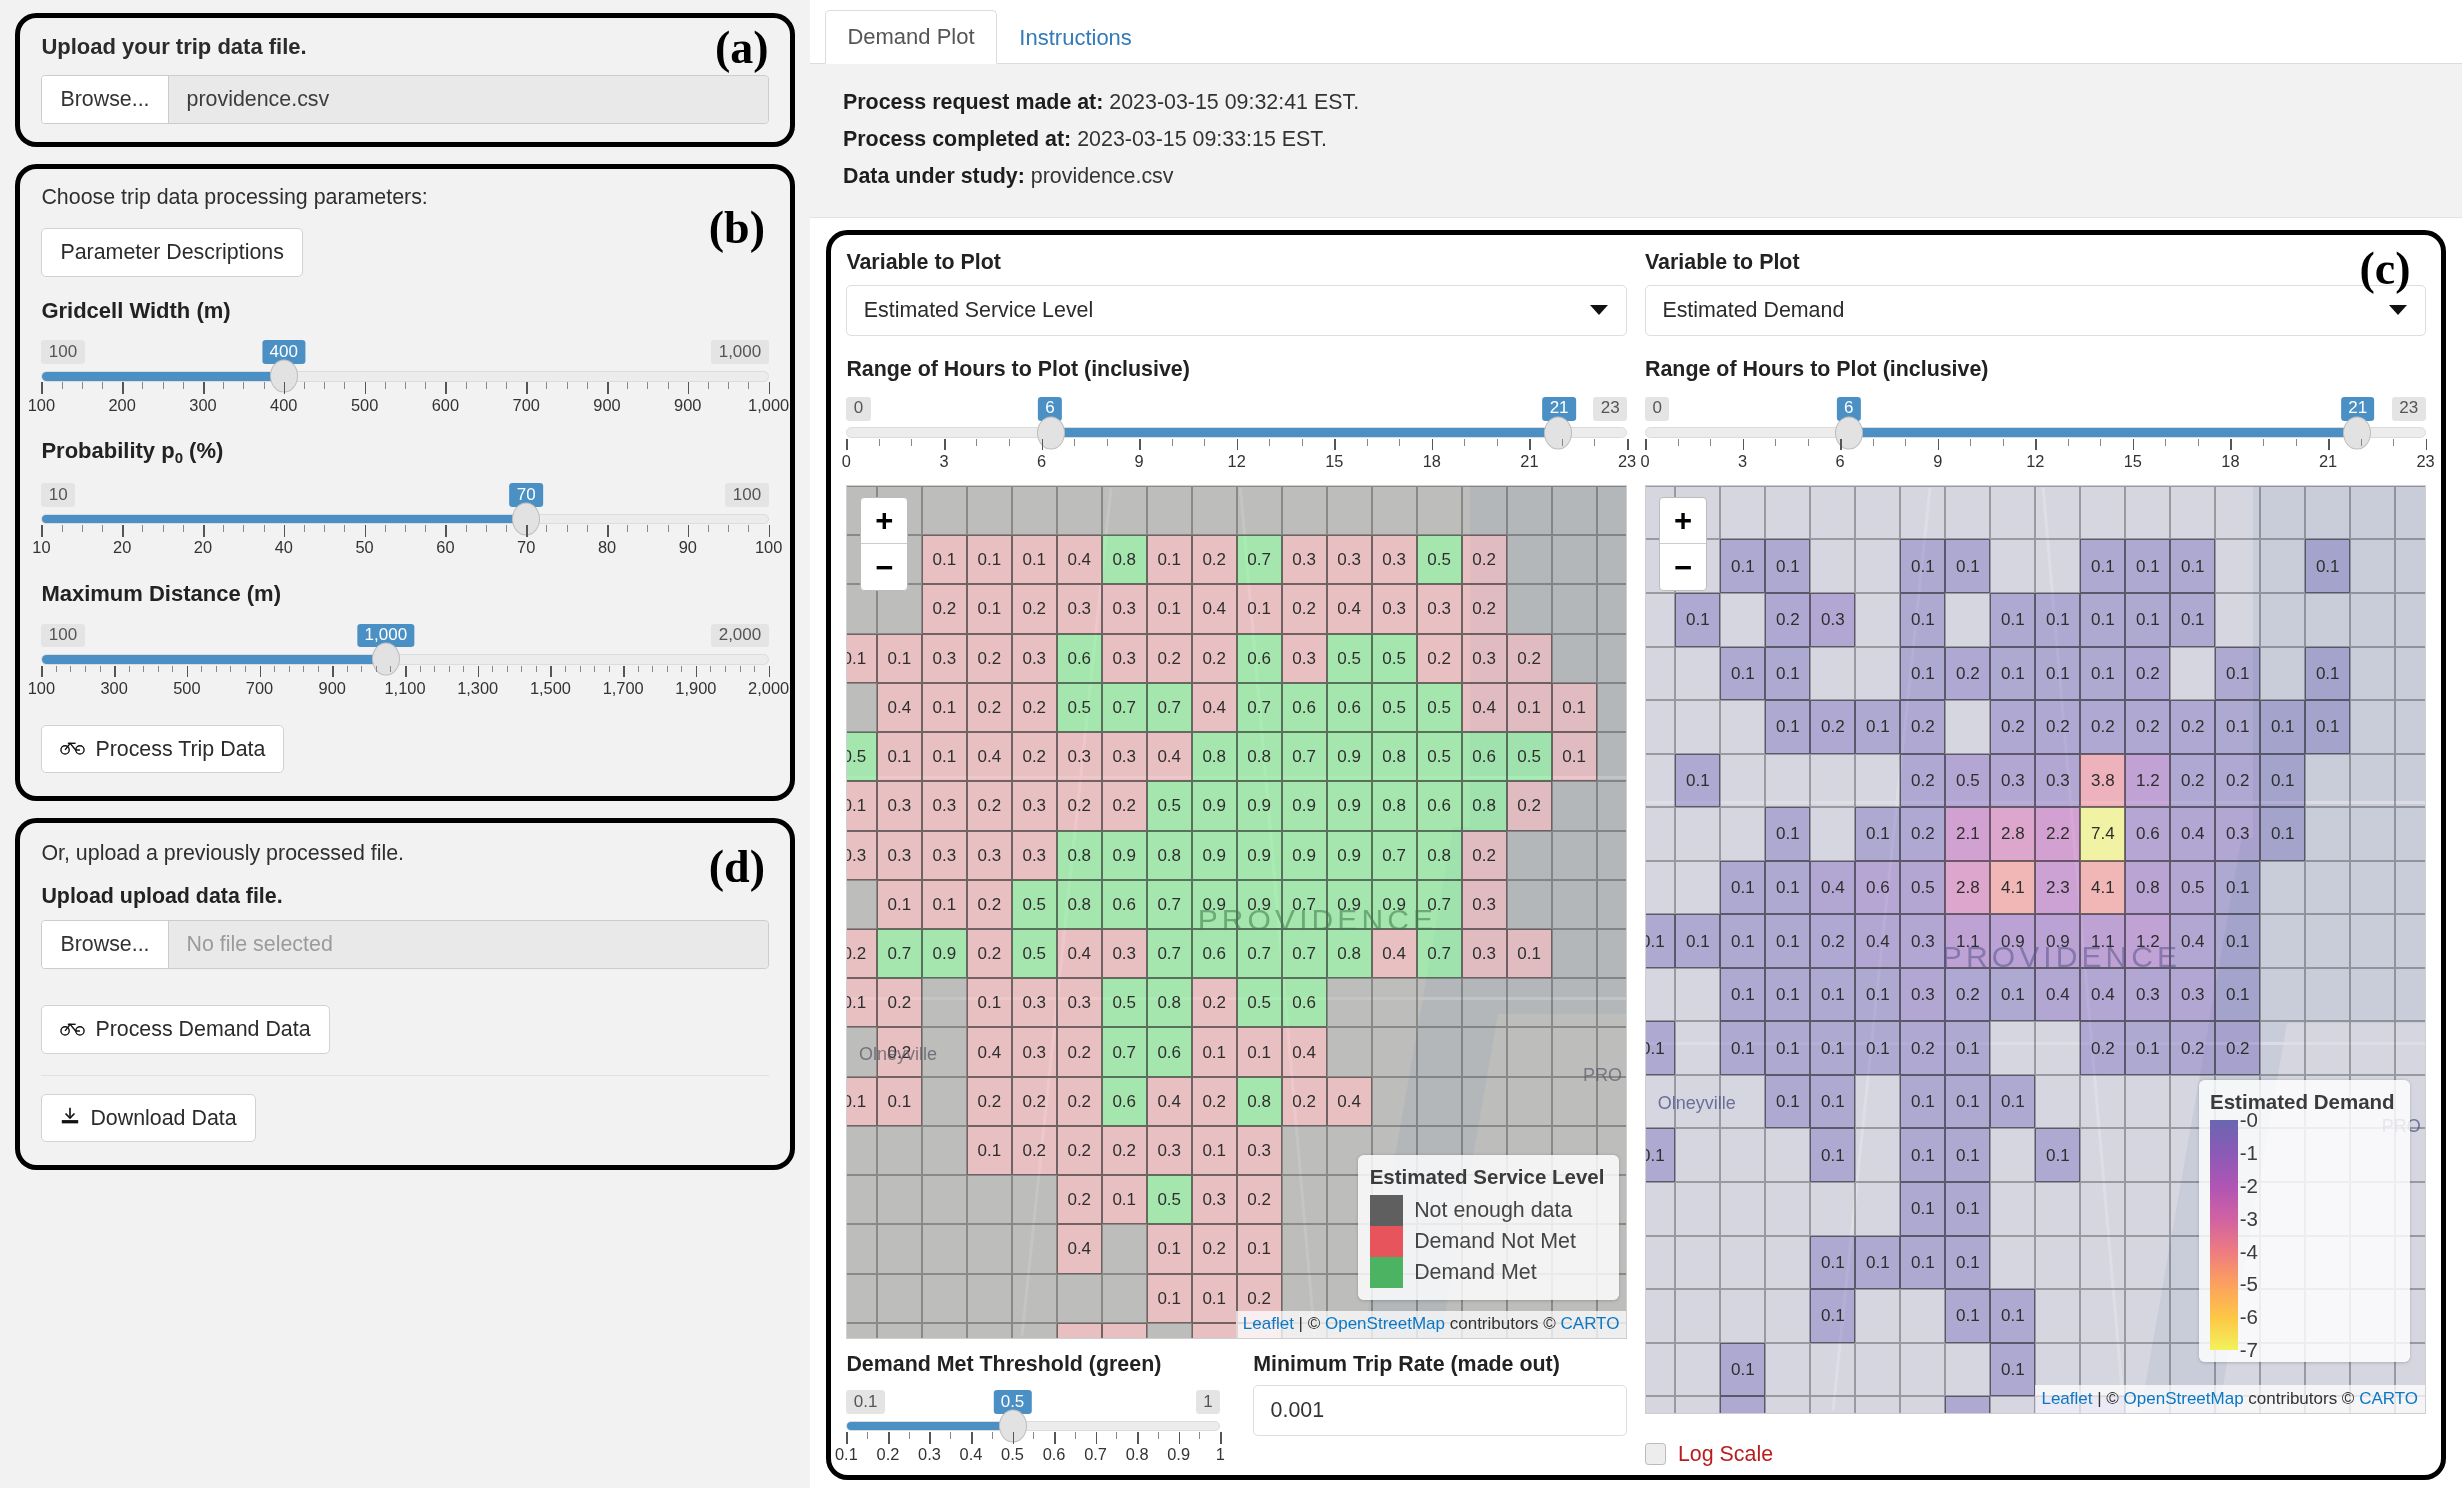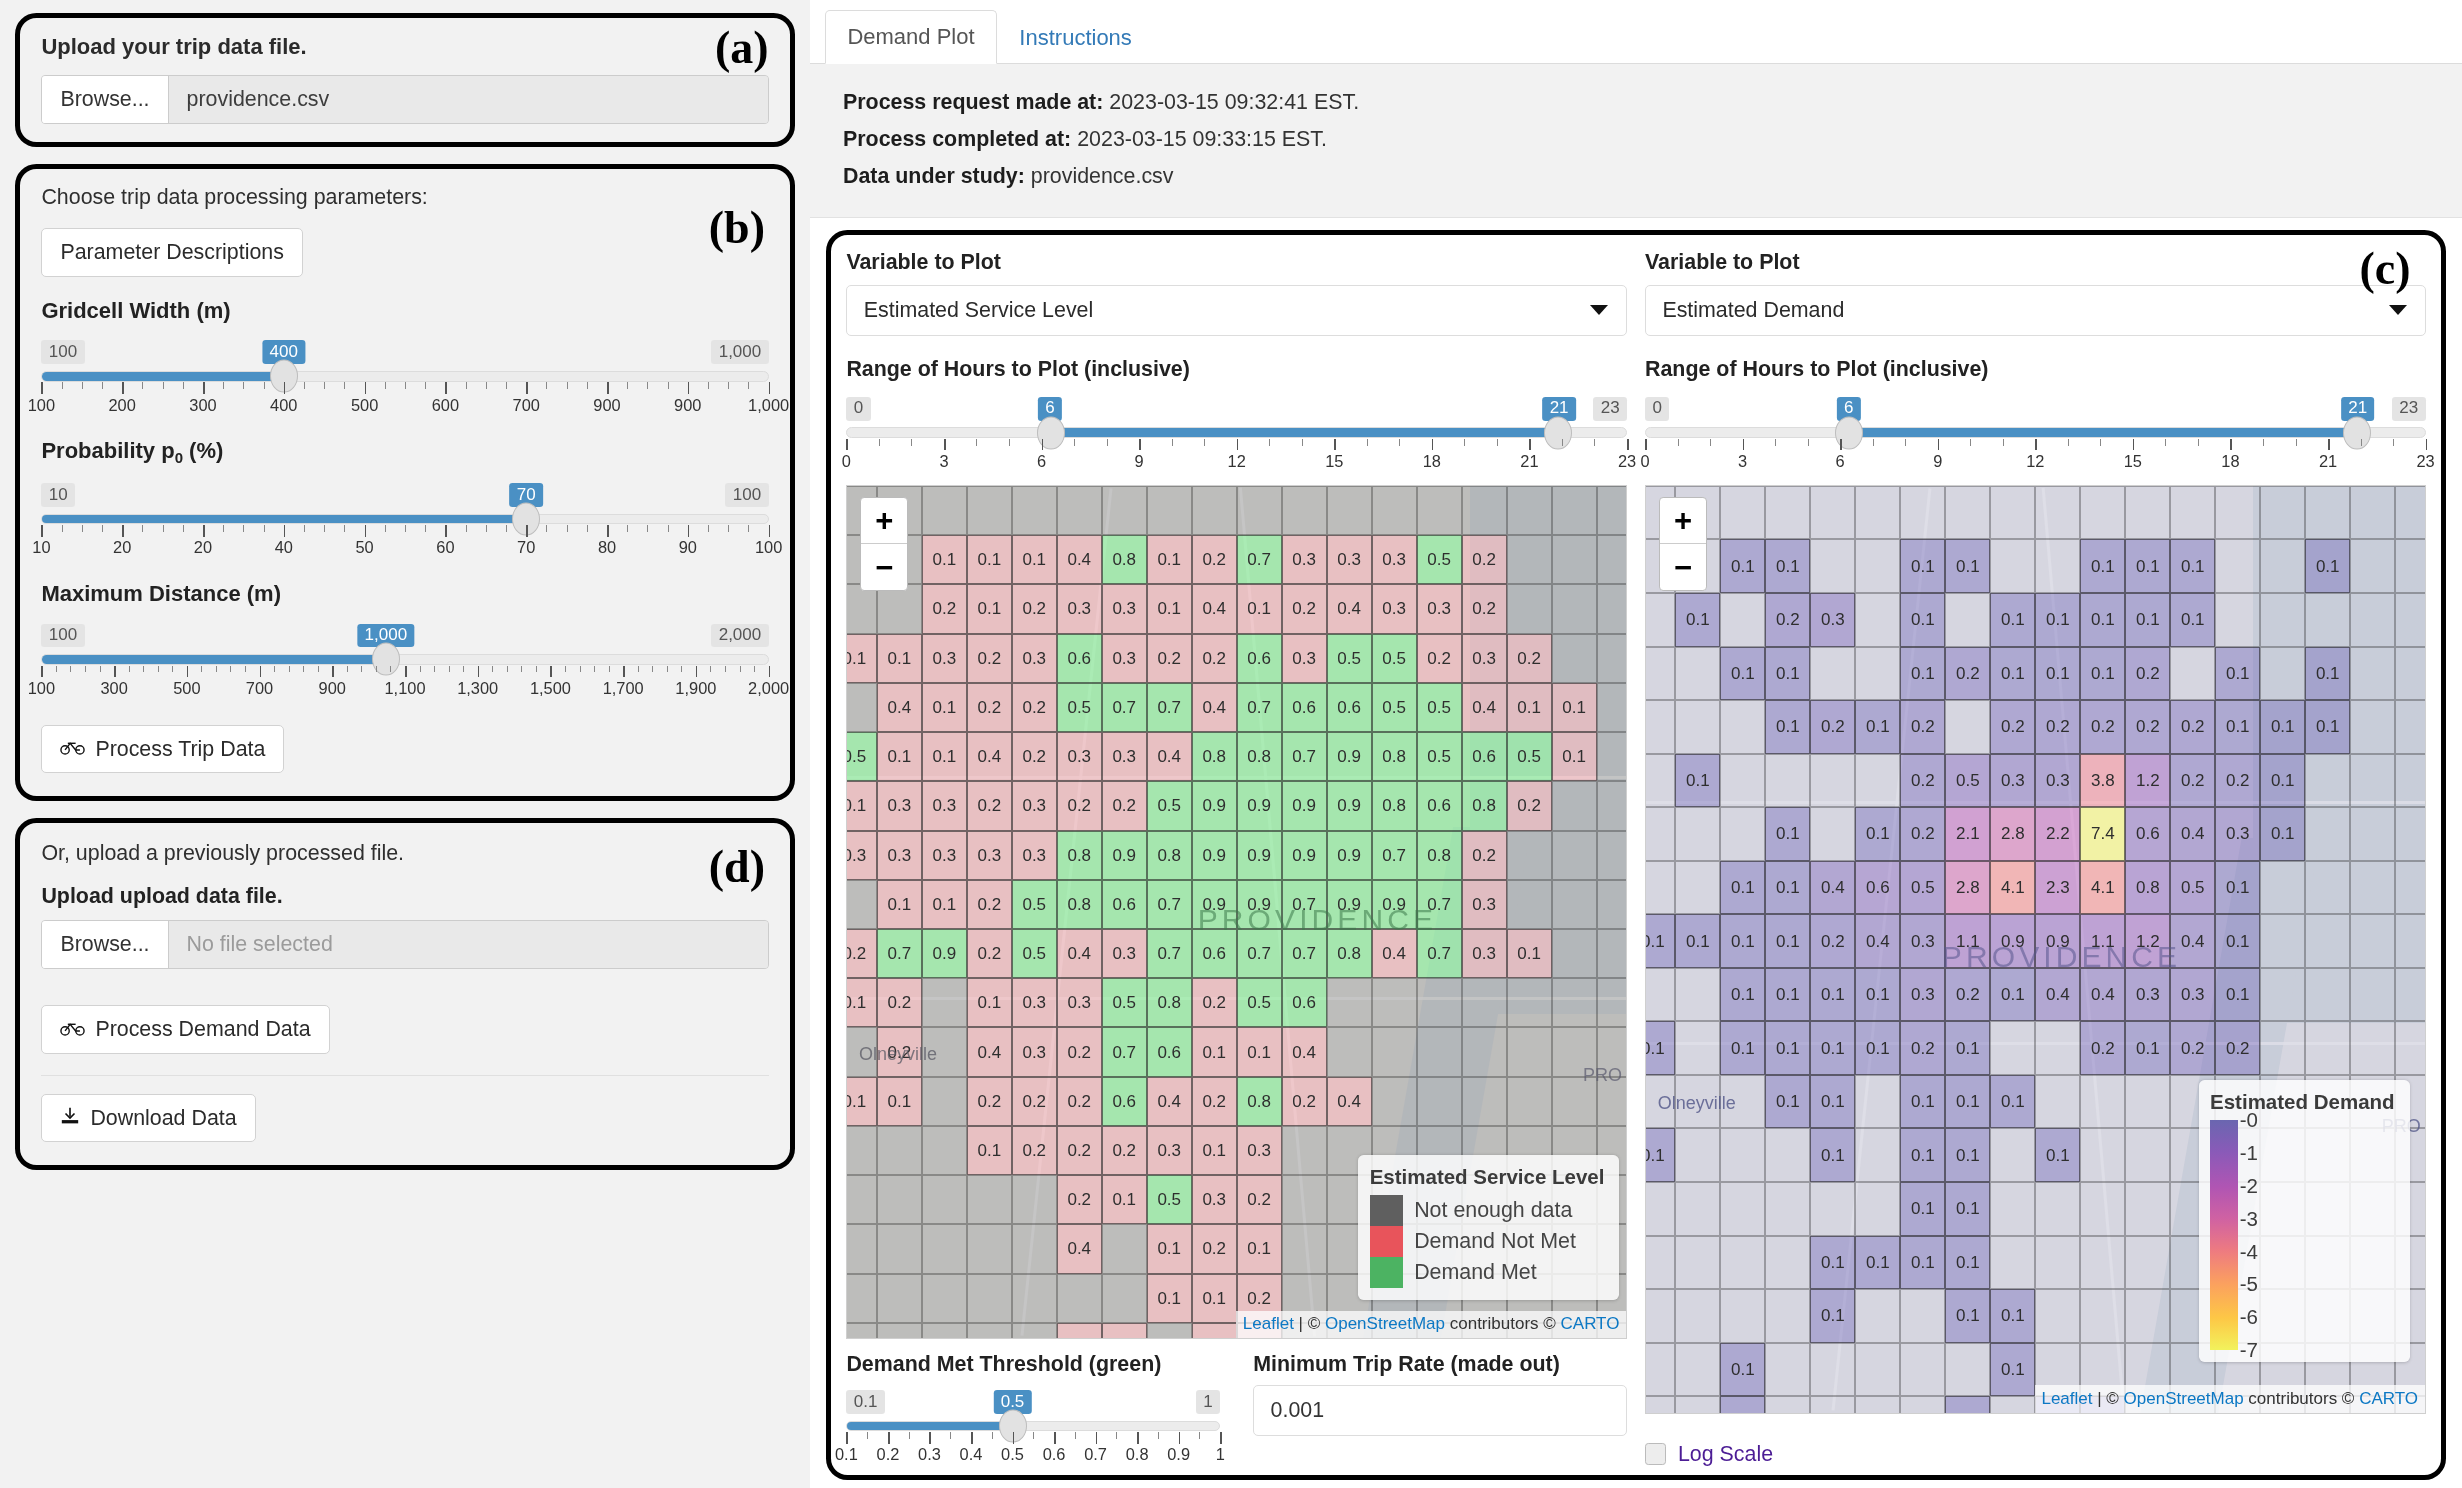--- a/index.html
+++ b/index.html
@@ -388,21 +388,21 @@
     background: #fff;
   }
   .check-row { display: flex; align-items: center; gap: 11.5px; margin-top: 15px; }
   .checkbox {
     width: 21.4px; height: 21.4px;
     border: 0.8px solid #bbb;
     border-radius: 3.3px;
     background: #ededed;
     cursor: pointer;
   }
-  .check-lbl { font-size: 21.4px; color: #4c1d95; }
+  .check-lbl { font-size: 21.4px; color: #b91c1c; }
   .bike-icon, .dl-icon { display: inline-block; }
 </style>
 </head>
 <body>
 
 <div class="app">
 
   <div class="left-col">
 
     <div class="annot-box panel-a">

